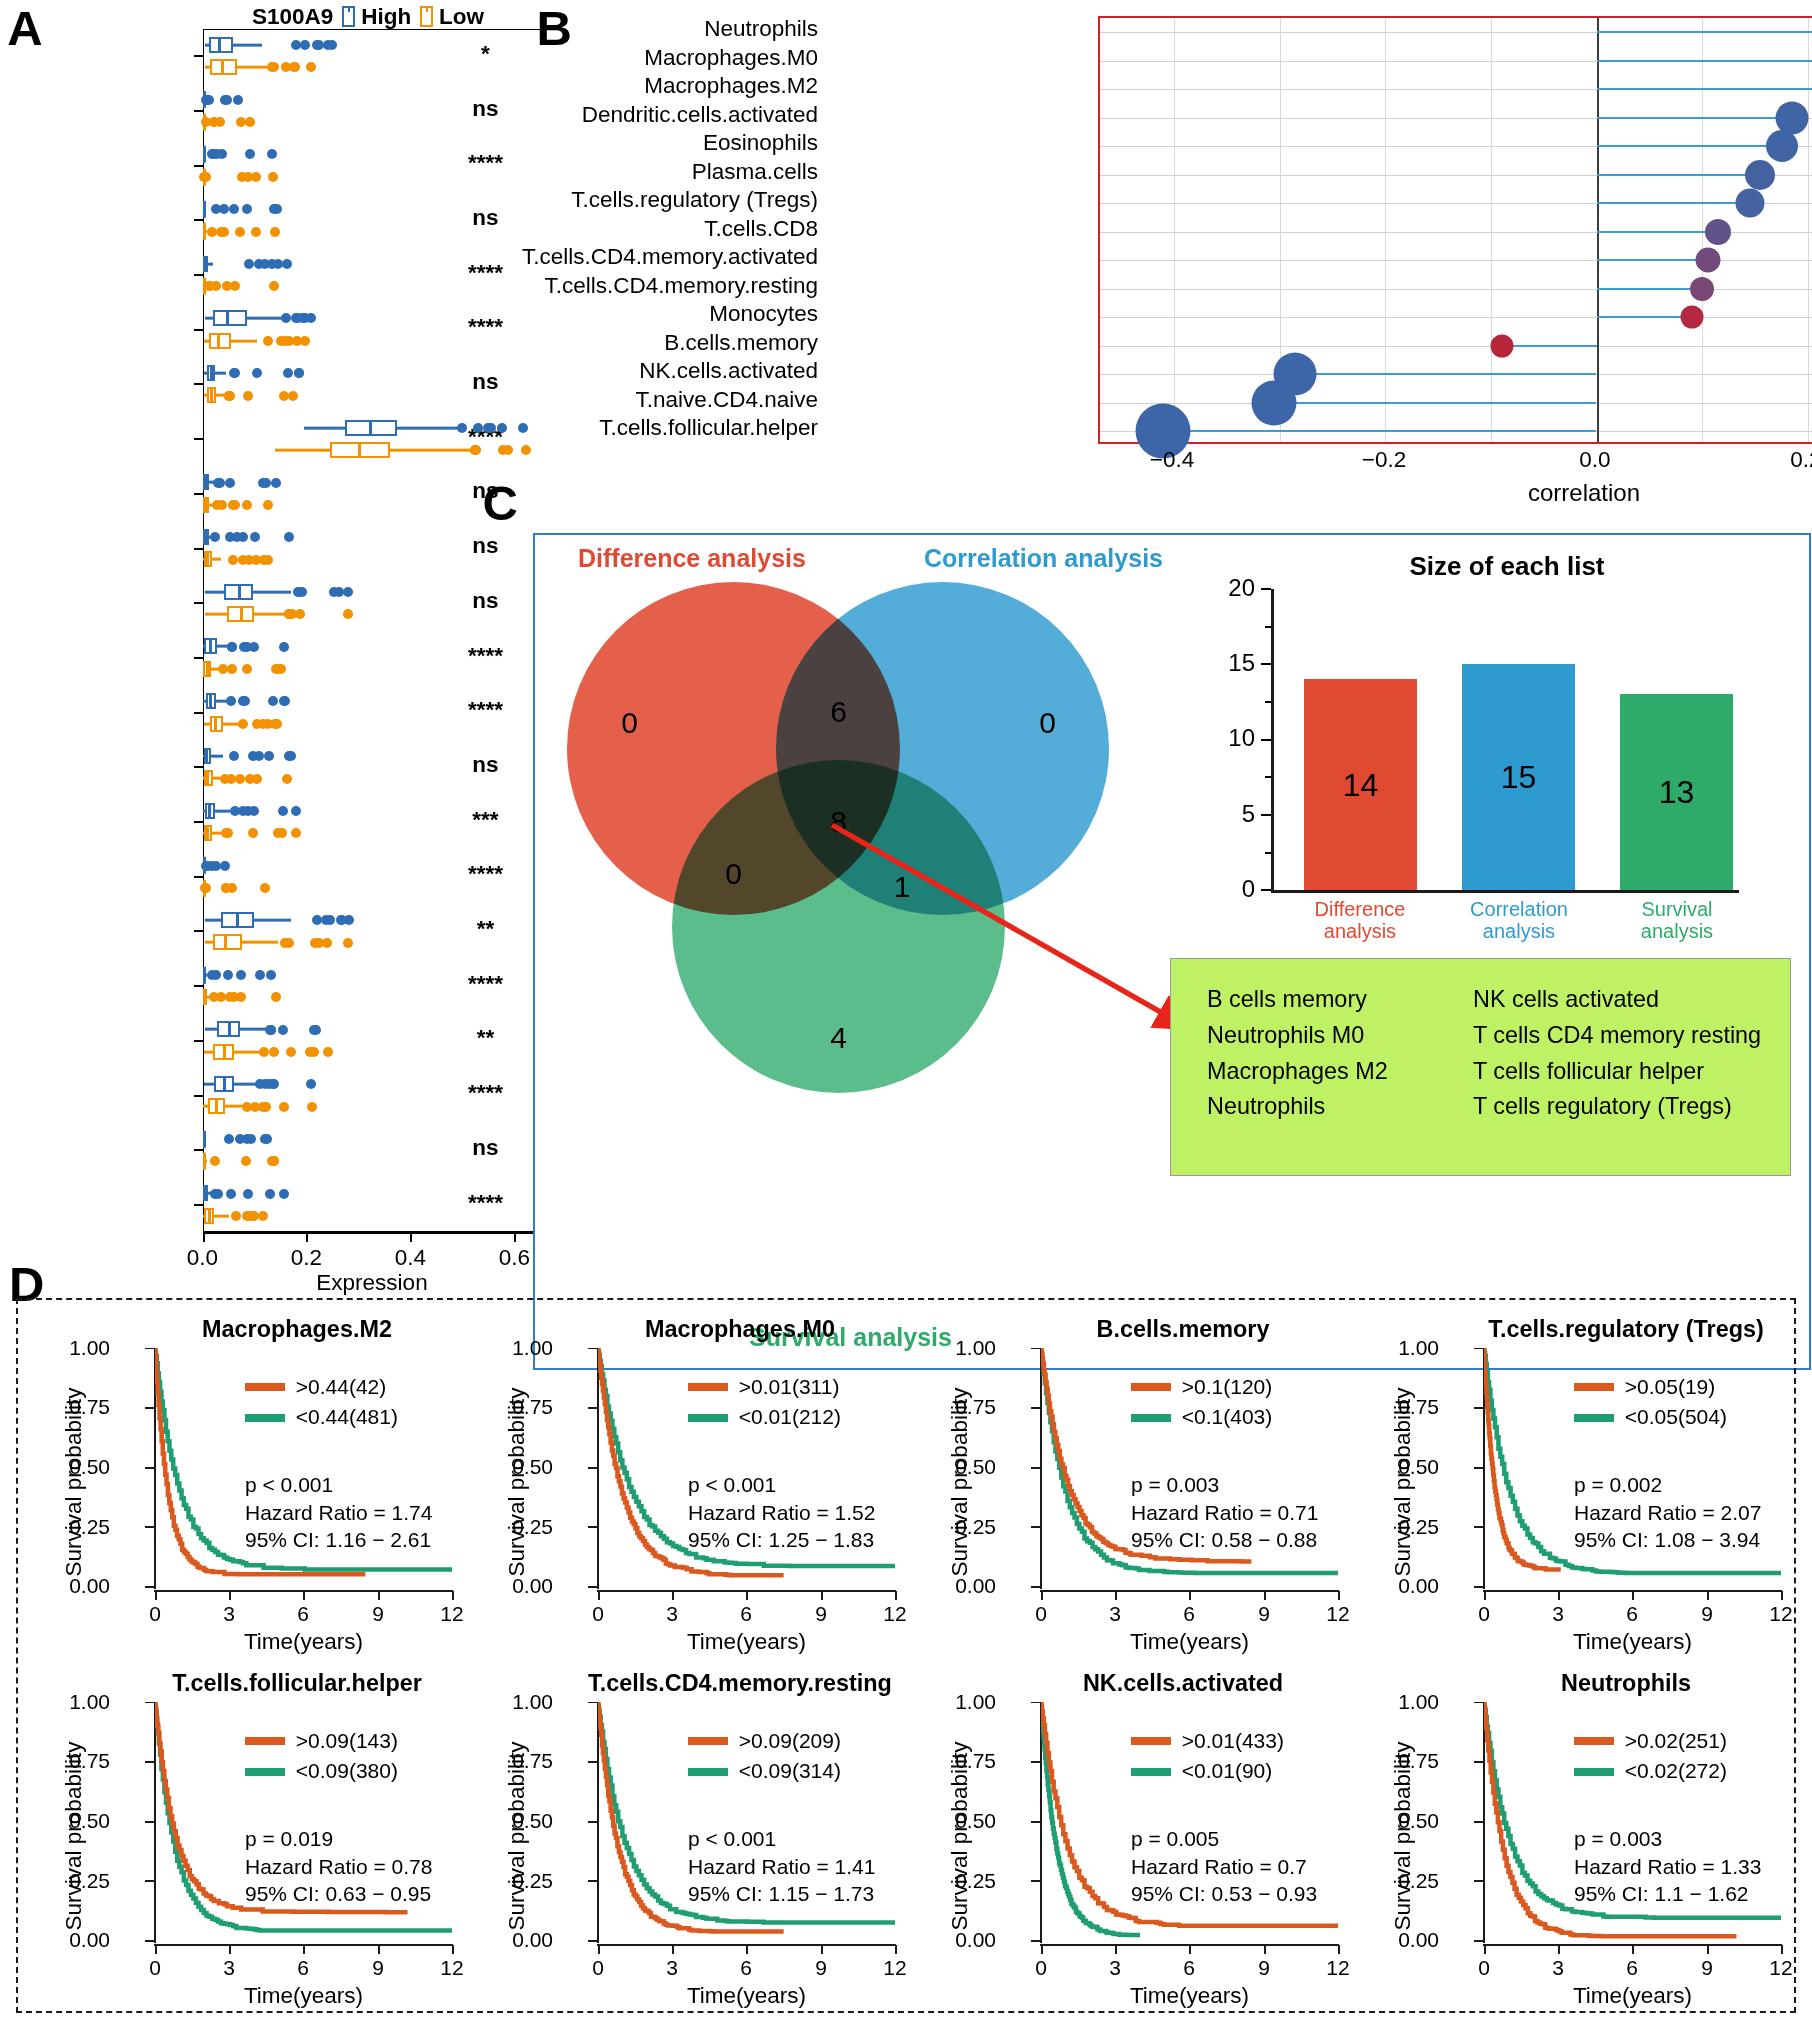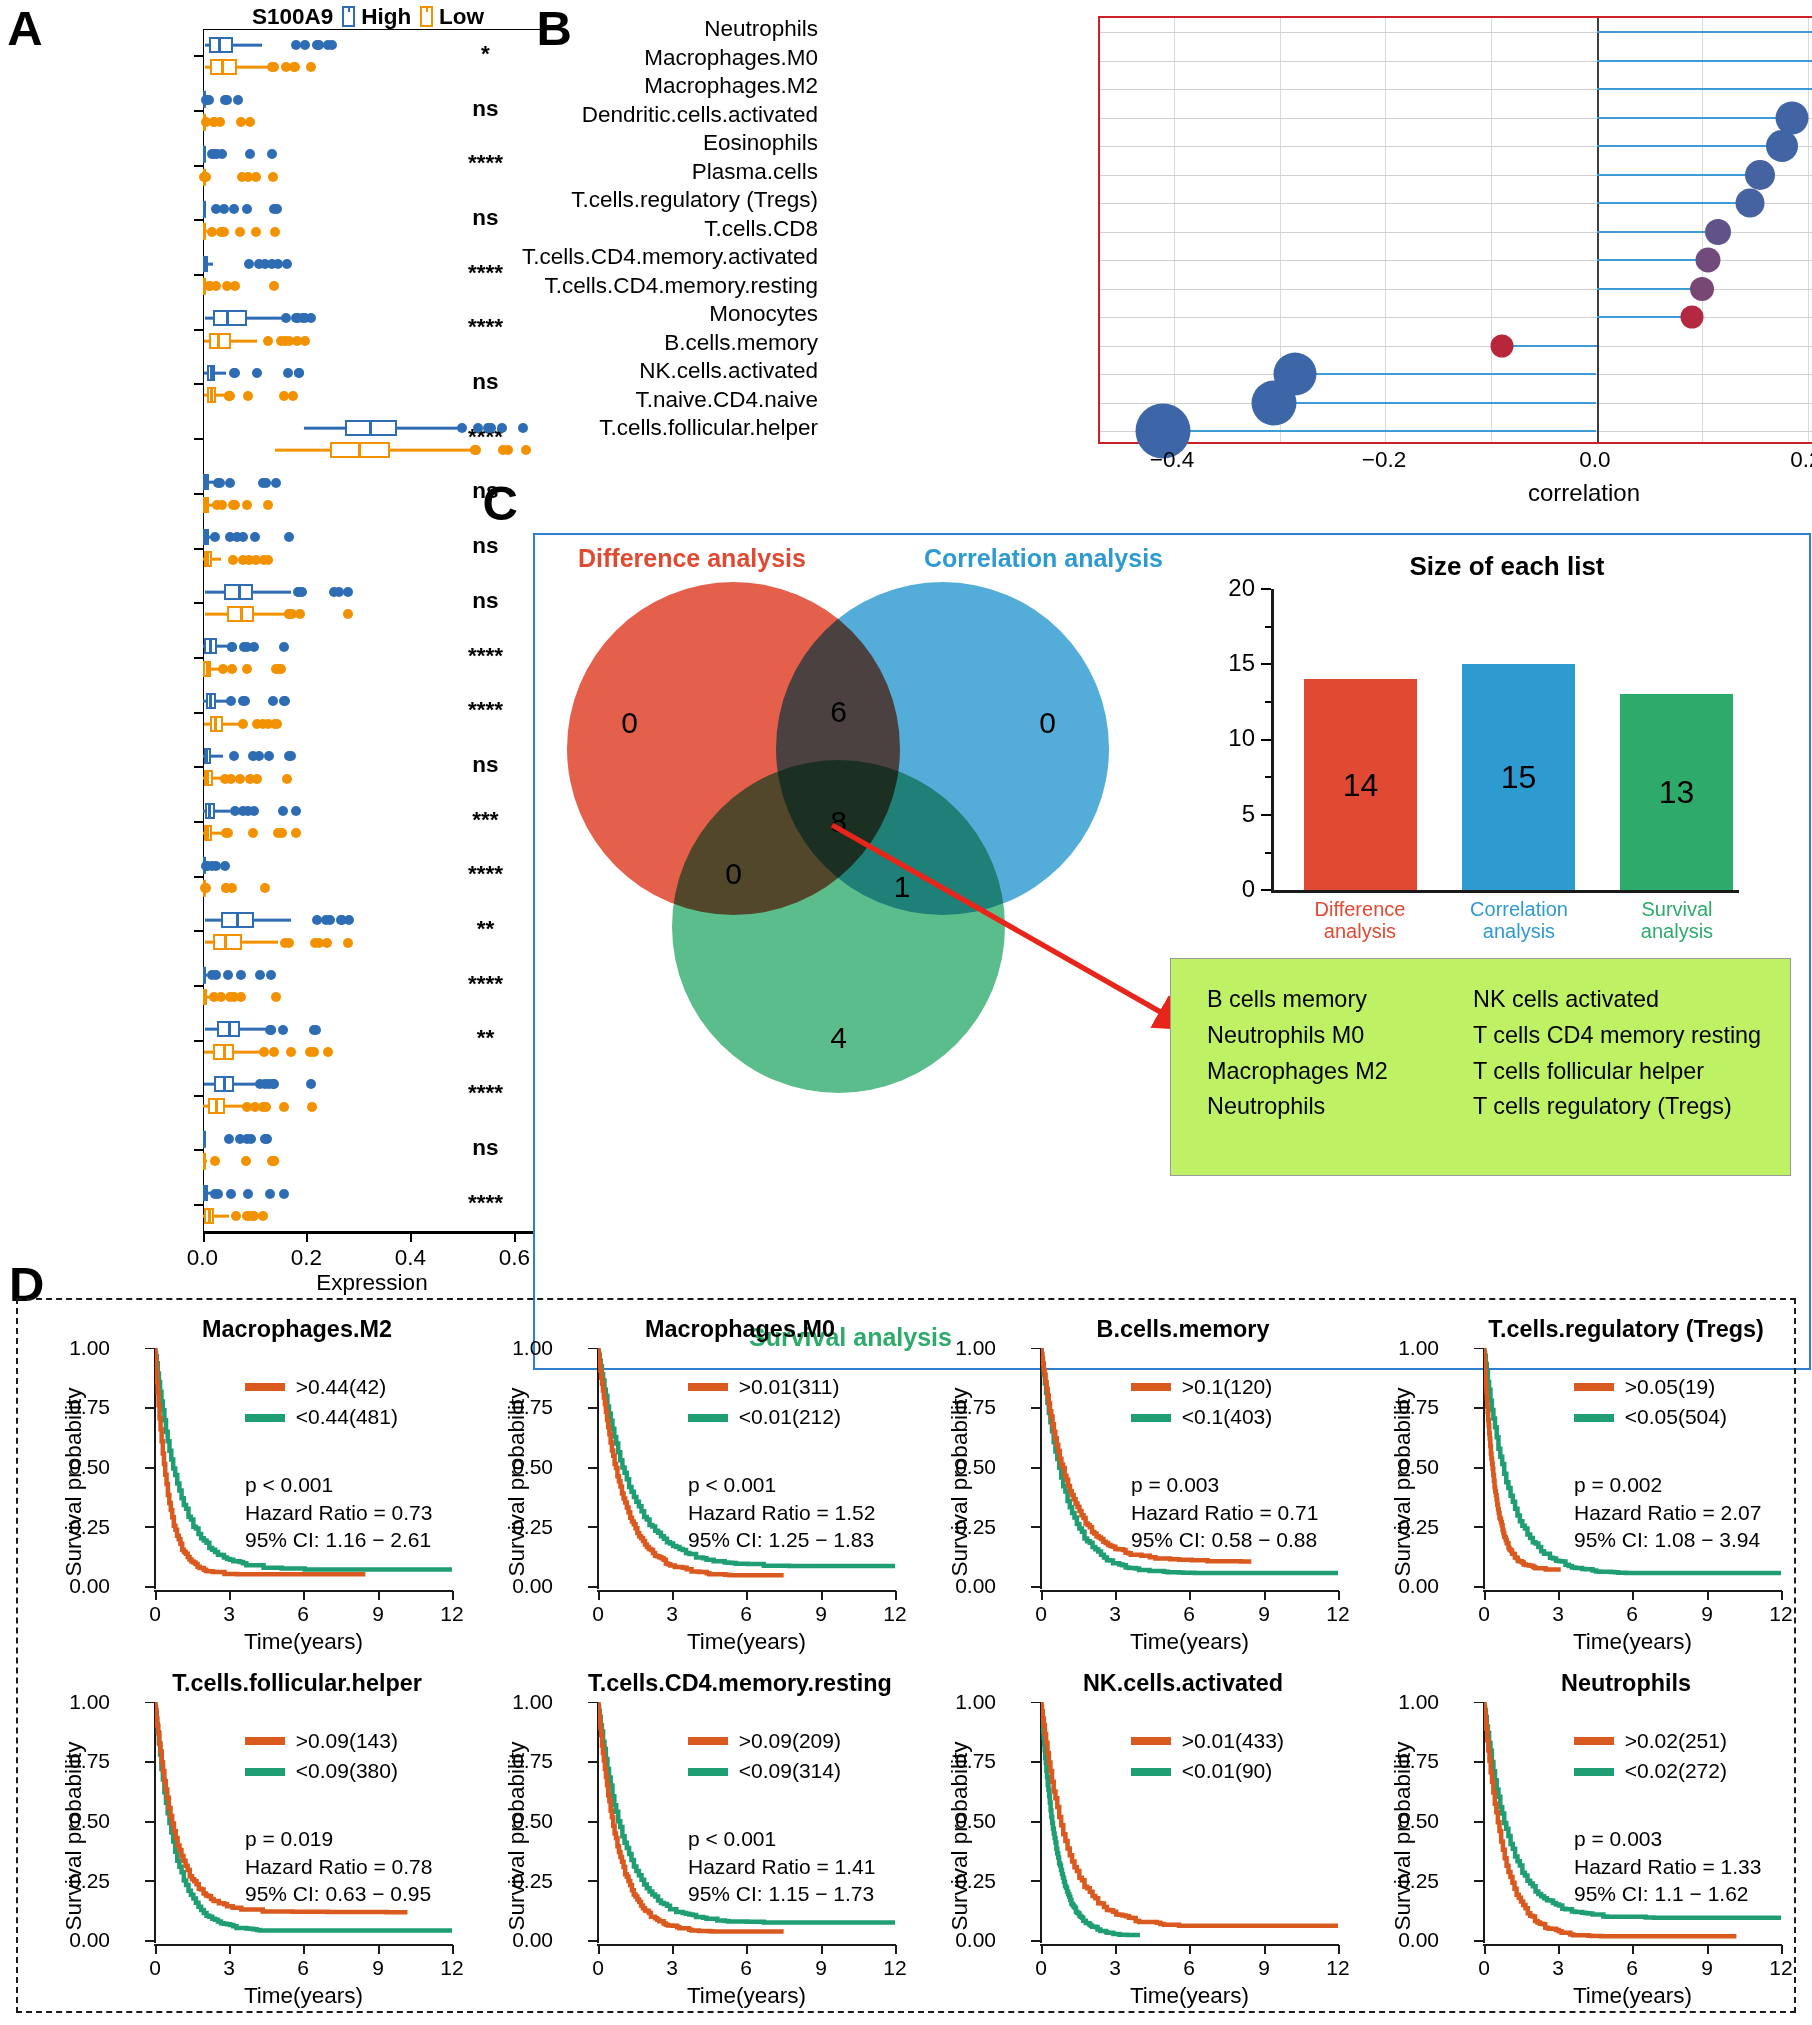--- a/index.html
+++ b/index.html
@@ -850,21 +850,21 @@
            <span class="kl-line" style="background:#d9591f;"></span>
            <span>&gt;0.44(42)</span>
           </div>
          <div class="kl-row">
            <span class="kl-line" style="background:#1f9e74;"></span>
            <span>&lt;0.44(481)</span>
           </div>
        </div>
        <div class="kstats" style="left:191px; top:155px;">
          <div>p &lt; 0.001</div>
-         <div>Hazard Ratio = 0.73</div>
+         <div>Hazard Ratio = 1.74</div>
          <div>95% CI: 1.16 − 2.61</div>
        </div>
       </div>
       <div class="km" style="left: 497px; top: 56px;">
         <div class="ktitle">Macrophages.M0</div>
        <div class="yaxis"></div>
        <div class="xaxis"></div>
        <div class="ytick" style="top:31.5px;"></div>
         <div class="ylab" style="top:20px;">1.00</div>
         <div class="ytick" style="top:91px;"></div>
@@ -1124,20 +1124,25 @@
        <div class="klegend" style="left:191px; top:56px;">
          <div class="kl-row">
            <span class="kl-line" style="background:#d9591f;"></span>
            <span>&gt;0.01(433)</span>
           </div>
          <div class="kl-row">
            <span class="kl-line" style="background:#1f9e74;"></span>
            <span>&lt;0.01(90)</span>
           </div>
        </div>
+       <div class="kstats" style="left:191px; top:155px;">
+         <div>p = 0.005</div>
+         <div>Hazard Ratio = 0.7</div>
+         <div>95% CI: 0.53 − 0.93</div>
+       </div>
       </div>
       <div class="km" style="left: 1383px; top: 410px;">
         <div class="ktitle">Neutrophils</div>
        <div class="yaxis"></div>
        <div class="xaxis"></div>
        <div class="ytick" style="top:31.5px;"></div>
         <div class="ylab" style="top:20px;">1.00</div>
         <div class="ytick" style="top:91px;"></div>
         <div class="ylab" style="top:79px;">0.75</div>
         <div class="ytick" style="top:151px;"></div>

